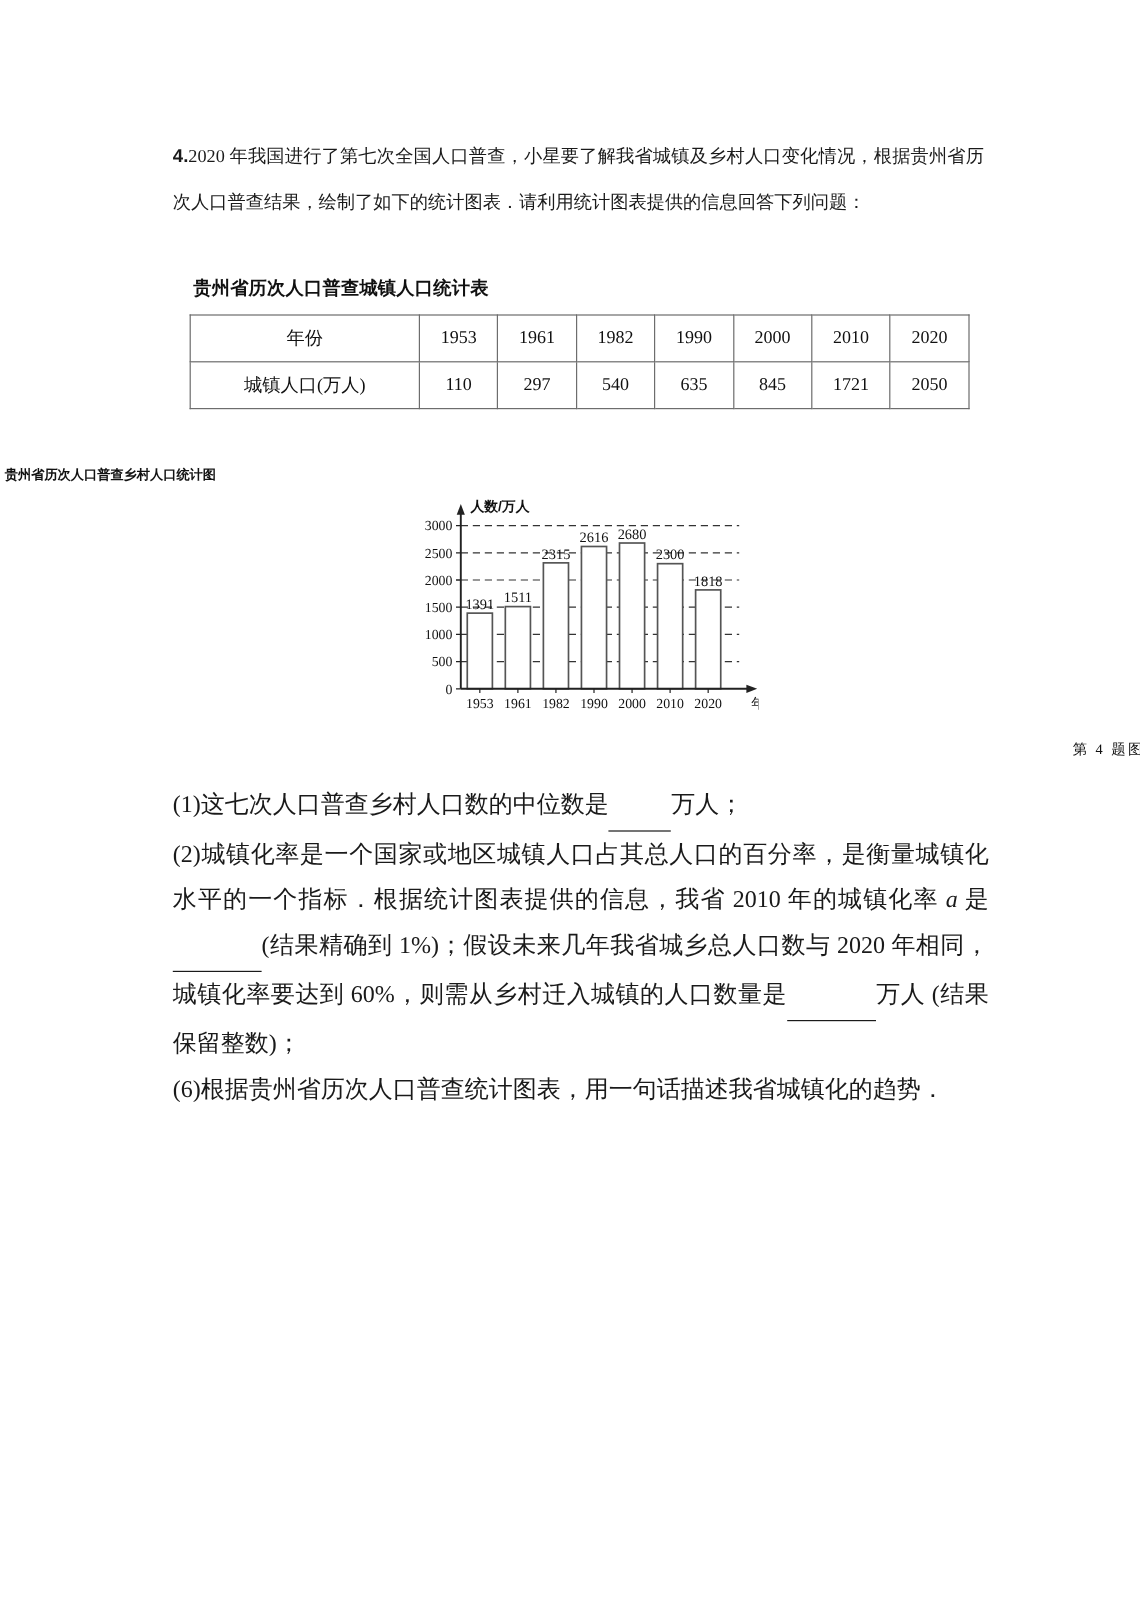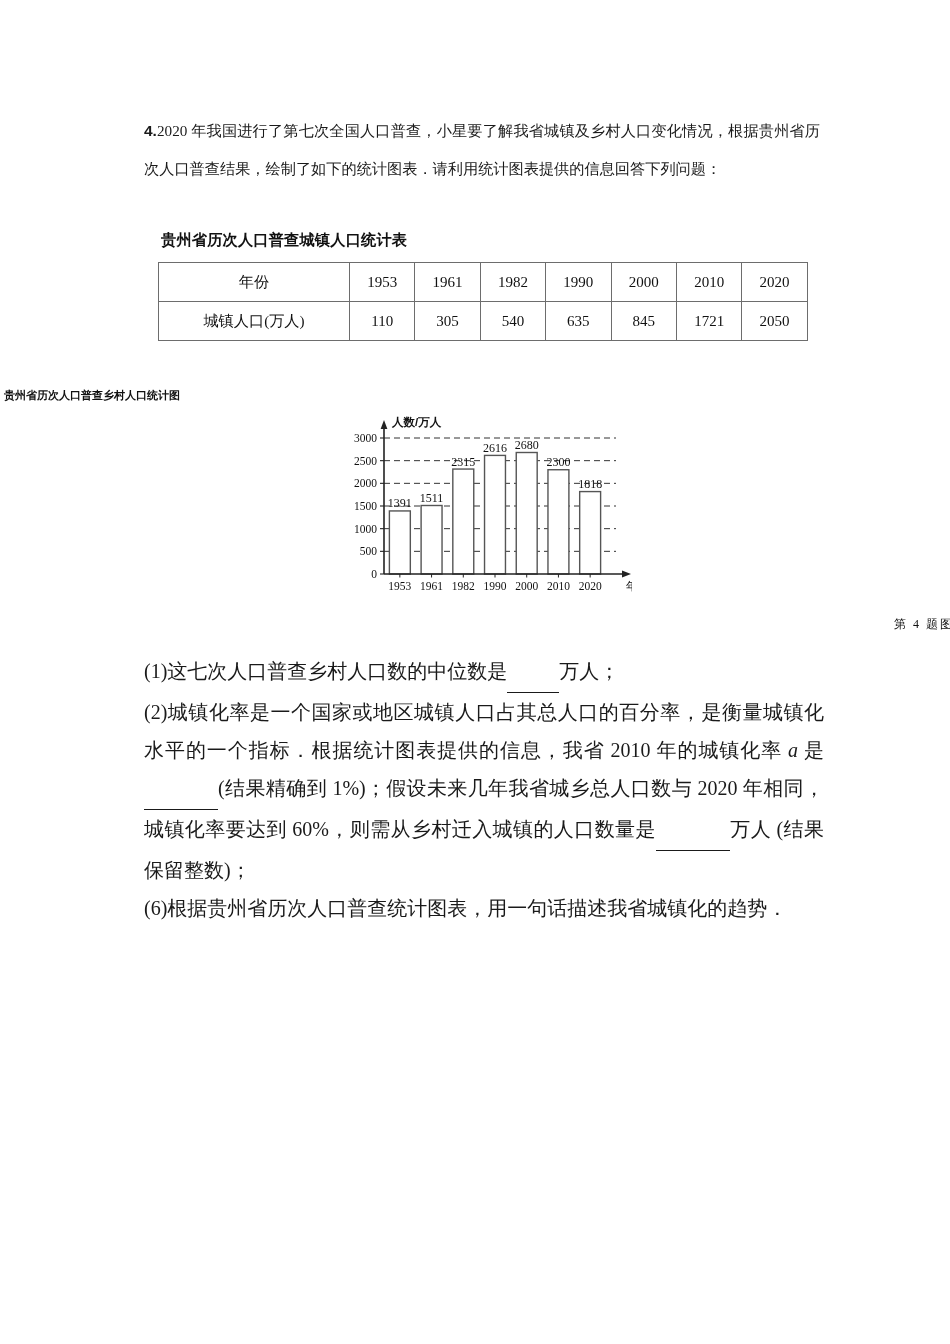--- a/index.html
+++ b/index.html
@@ -158,21 +158,21 @@
         <td class="datacell">1961</td>
         <td class="datacell">1982</td>
         <td class="datacell">1990</td>
         <td class="datacell">2000</td>
         <td class="datacell">2010</td>
         <td class="datacell">2020</td>
       </tr>
       <tr>
         <td class="rowhead">城镇人口(万人)</td>
         <td class="datacell">110</td>
-        <td class="datacell">305</td>
+        <td class="datacell">297</td>
         <td class="datacell">540</td>
         <td class="datacell">635</td>
         <td class="datacell">845</td>
         <td class="datacell">1721</td>
         <td class="datacell">2050</td>
       </tr>
     </tbody>
   </table>
 
   <div class="chart-title">贵州省历次人口普查乡村人口统计图</div>

